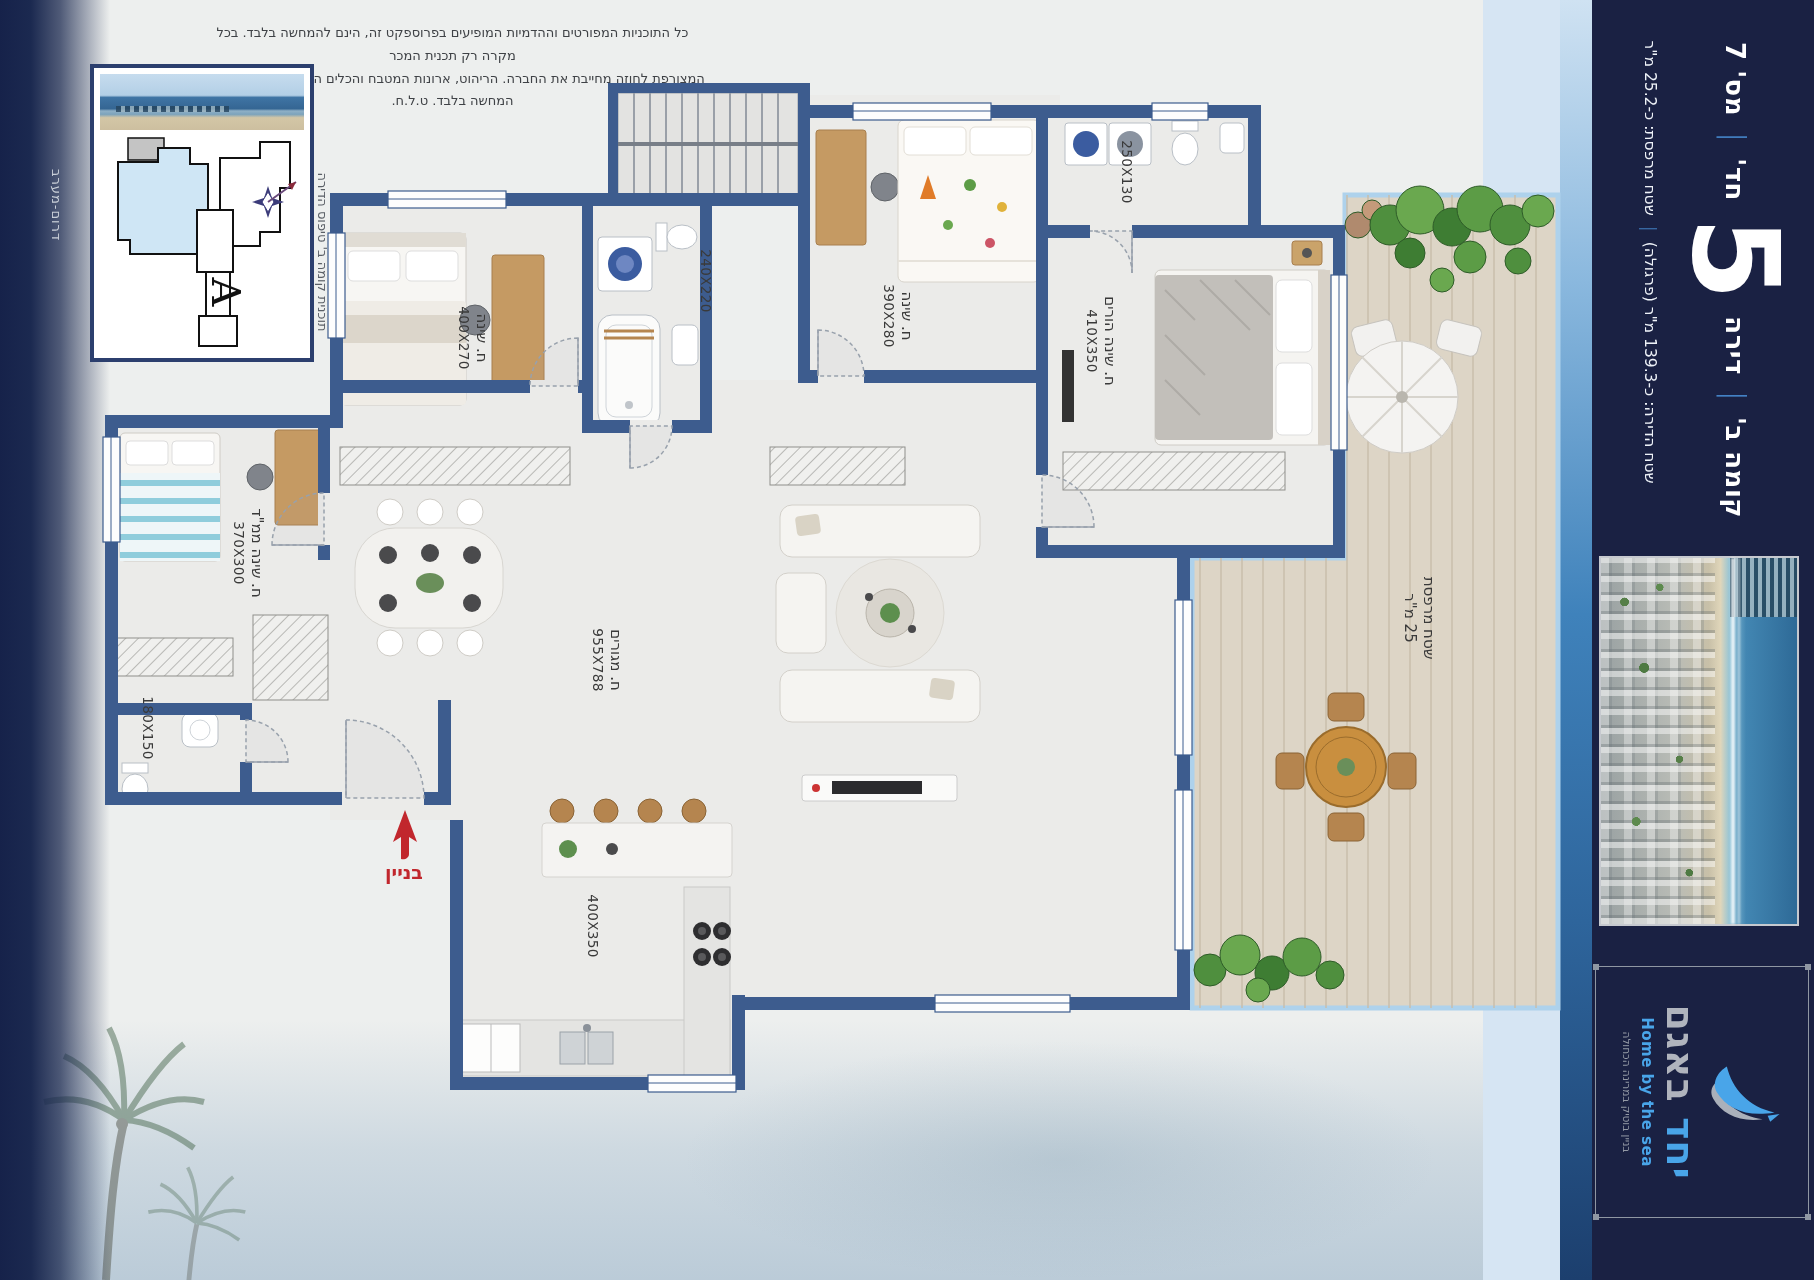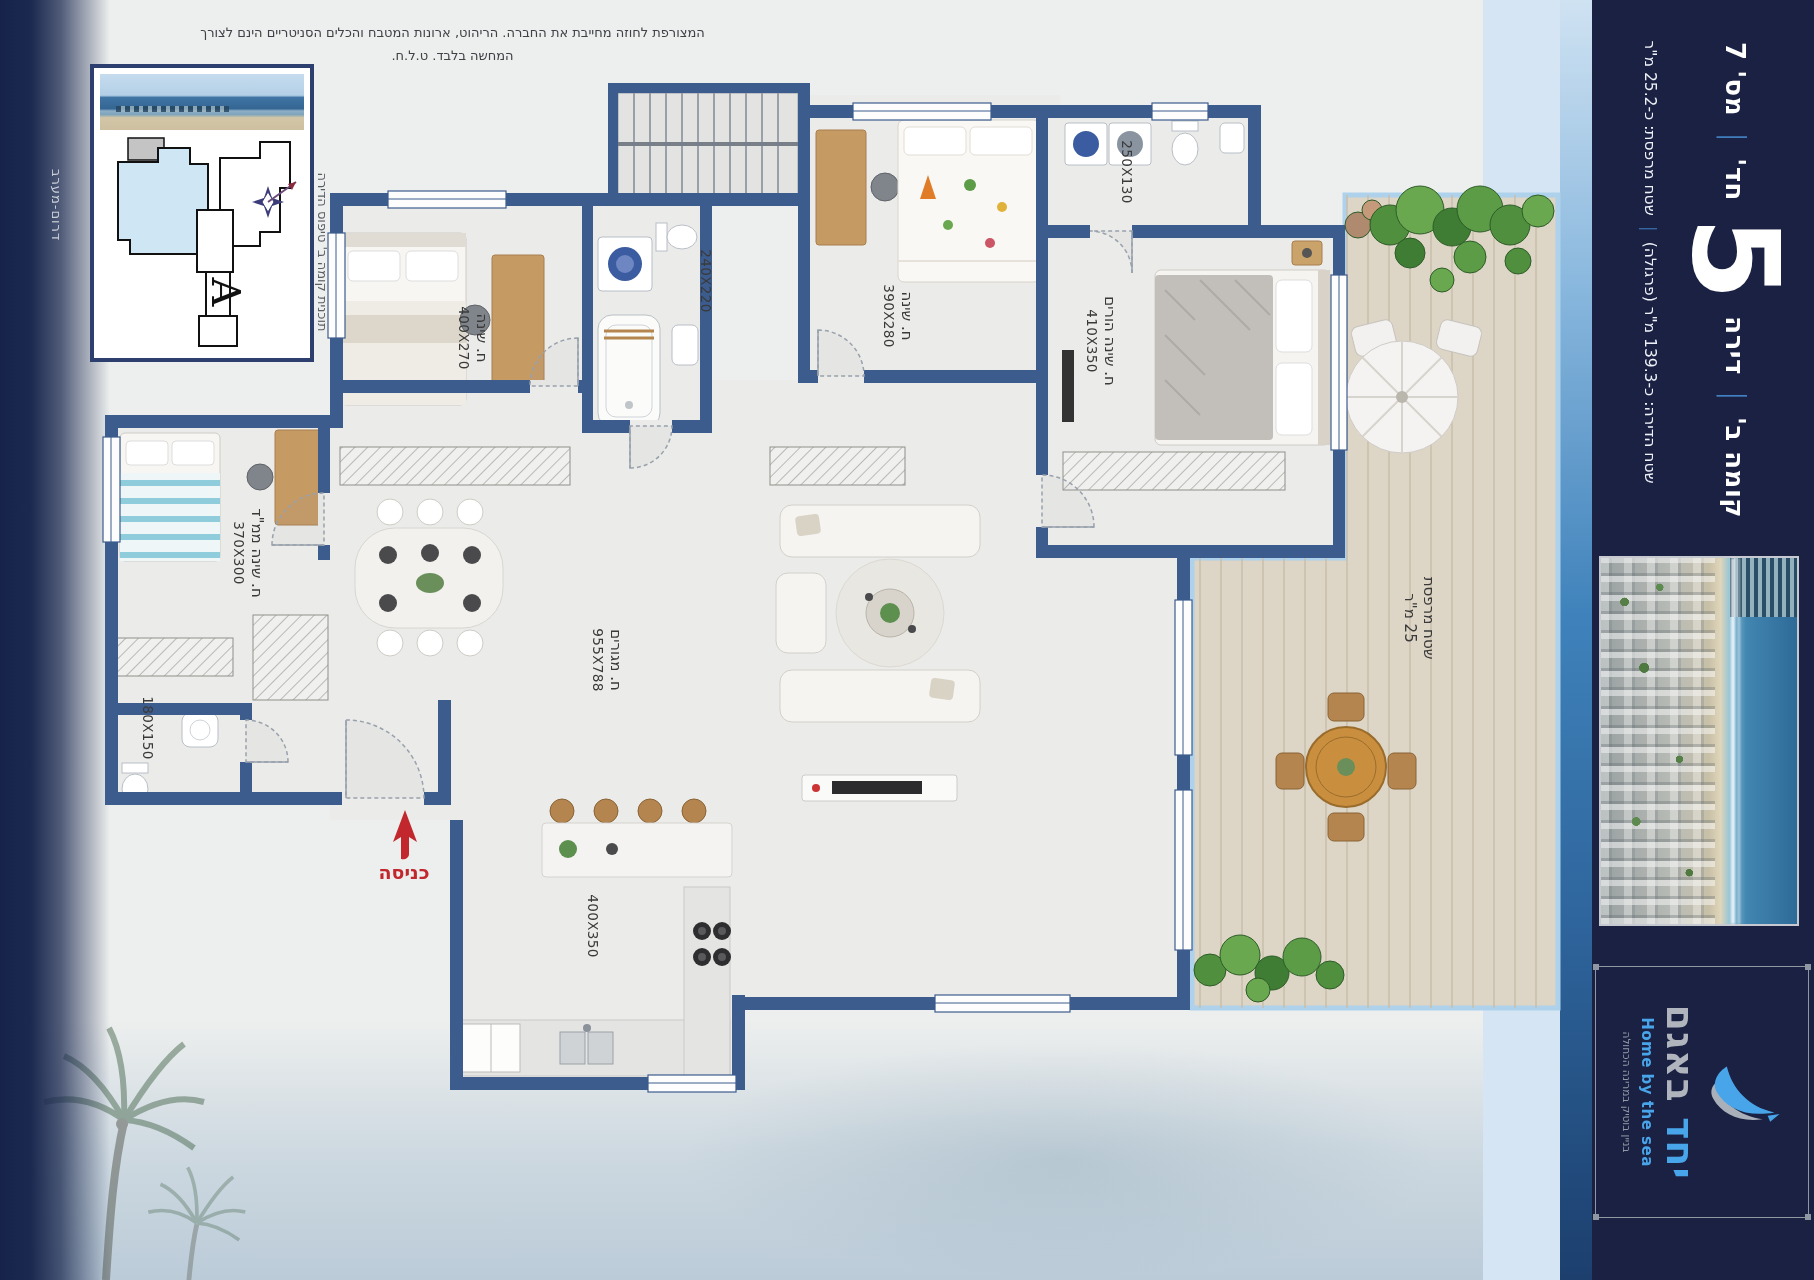--- a/index.html
+++ b/index.html
@@ -106,20 +106,21 @@
         <path d="M118,170 Q152,114 178,94"></path>
       <path d="M118,170 Q162,142 198,152"></path>
         <path d="M118,170 Q152,172 188,198"></path>
     </g>
   </svg>
   <div class="pale-strip"></div>
   <div class="sea-strip"></div>
   <div class="left-band"></div>
 
   <div class="disclaimer">
+    <div>כל התוכניות המפורטים וההדמיות המופיעים בפרוספקט זה, הינם להמחשה בלבד. בכל מקרה רק תכנית המכר</div>
     <div>המצורפת לחוזה מחייבת את החברה. הריהוט, ארונות המטבח והכלים הסניטריים הינם לצורך המחשה בלבד. ט.ל.ח.</div>
   </div>
 
   <div class="keyplan">
     <div class="kp-photo">
         <i></i>
       </div>
     <div class="kp-build">
       <svg width="212" height="224" viewBox="0 0 212 224">
         <rect x="28" y="4" width="36" height="22" fill="#c4c4c4" stroke="#111" stroke-width="1.5"></rect>
@@ -532,21 +533,21 @@
   <div class="plan-label rot" style="left:1419px;top:618px;">
     <div class="rname">שטח מרפסת</div>
     <div class="rname">25 מ"ר</div>
   </div>
 
   <div class="entrance-arrow">
     <svg width="30" height="54" viewBox="0 0 30 54">
       <path d="M15,2 L27,34 L19,29 L19,46 C19,50 15,52 11,51 L11,29 L3,34 Z" fill="#c1272d"></path>
     </svg>
   </div>
-  <div class="entrance-label">כניסה</div>
+  <div class="entrance-label">בניין</div>
 
   <div class="sidebar"></div>
 
   <div class="title-rot rot">
     <span class="t-sm">קומה ב'</span>
     <span class="t-pipe">|</span>
     <span class="t-sm">דירה</span>
     <span class="t-big">5</span>
     <span class="t-sm">חד'</span>
     <span class="t-pipe">|</span>

